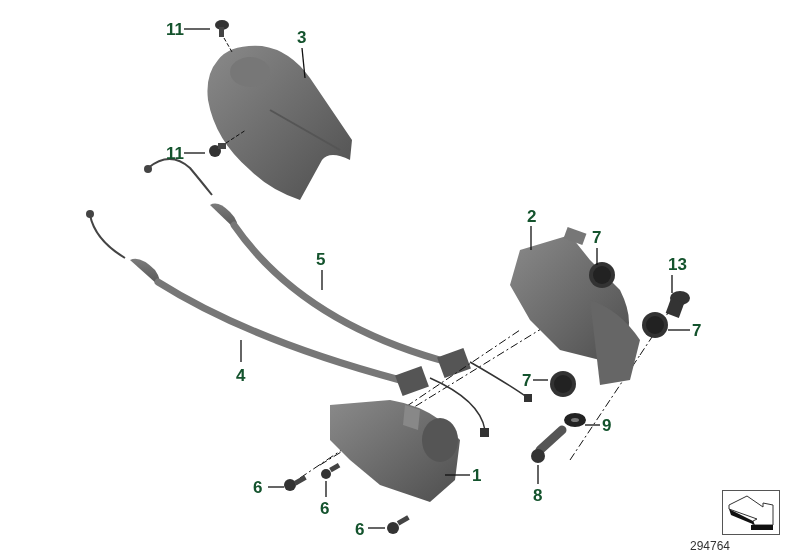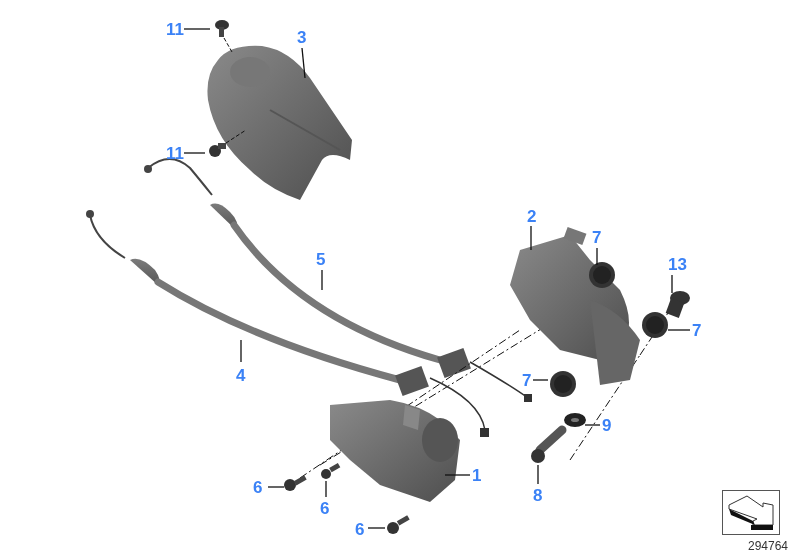--- a/index.html
+++ b/index.html
@@ -1,19 +1,19 @@
 <!DOCTYPE html>
 <html><head>
 <meta charset="utf-8">
 <style>
   html, body { margin: 0; padding: 0; background: #ffffff; }
   body { width: 800px; height: 560px; position: relative; overflow: hidden;
          font-family: "Liberation Sans", sans-serif; }
   svg.diagram { position: absolute; left: 0; top: 0; }
-  .callout { position: absolute; font-weight: bold; font-size: 17px; color: #3b82f6;
+  .callout { position: absolute; font-weight: bold; font-size: 17px; color: #14532d;
              font-family: "Liberation Sans", sans-serif; line-height: 1; }
   .ref-id { position: absolute; font-size: 12px; color: #333;
             font-family: "Liberation Sans", sans-serif; }
   .nav-box { position: absolute; left: 722px; top: 490px; width: 56px; height: 43px;
              border: 1px solid #555; background: #fff; cursor: pointer; }
 </style>
 </head>
 <body>
 
 <svg class="diagram" width="800" height="560" viewBox="0 0 800 560" xmlns="http://www.w3.org/2000/svg">
@@ -165,13 +165,13 @@
 <div class="callout" style="left:166px; top:21px;">11</div>
 <div class="callout" style="left:166px; top:145px;">11</div>
 
 <div class="nav-box">
   <svg width="56" height="43" viewBox="0 0 56 43">
     <path d="M6 14 L24 5 L40 16 L40 12 L50 14 L50 34 L30 34 L30 30 L34 28 L6 18 Z" fill="#fff" stroke="#333" stroke-width="1"></path>
     <path d="M6 18 L8 24 L32 34 L30 30 Z" fill="#111"></path>
     <rect x="28" y="34" width="22" height="5" fill="#111"></rect>
   </svg>
 </div>
-<div class="ref-id" style="left:748px; top:539px;">294764</div>
+<div class="ref-id" style="left:690px; top:539px;">294764</div>
 
 </body></html>

